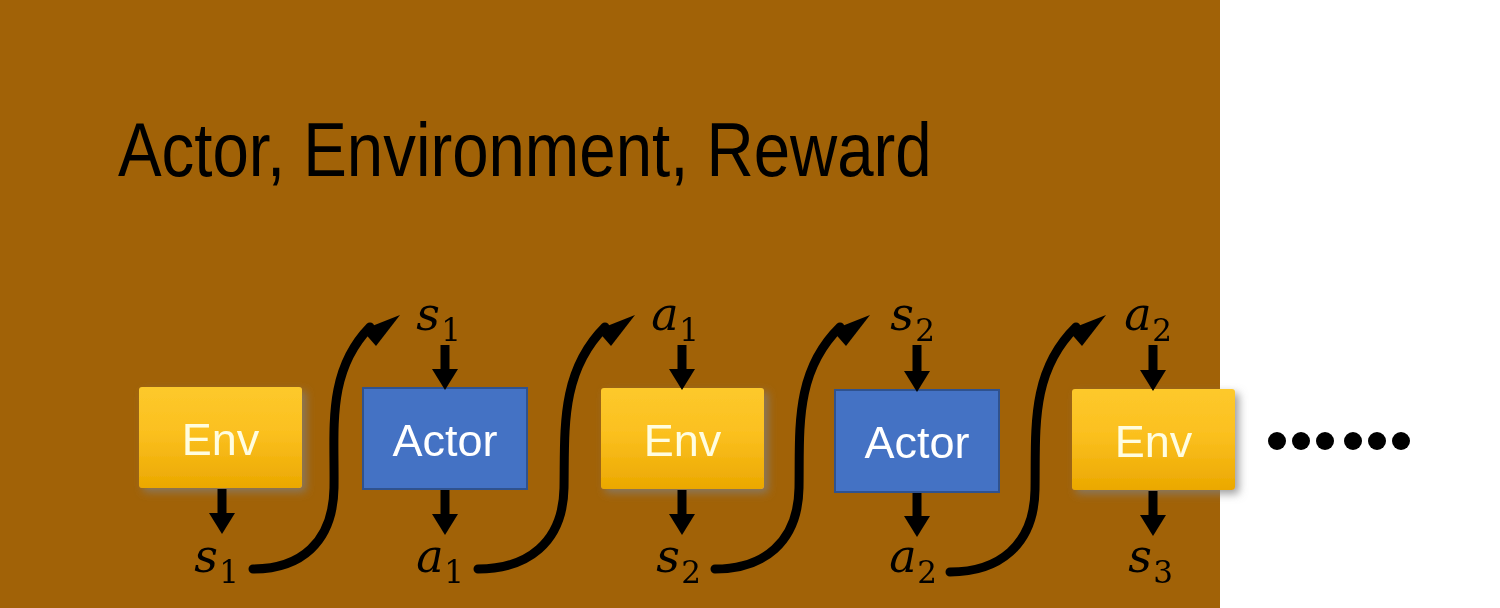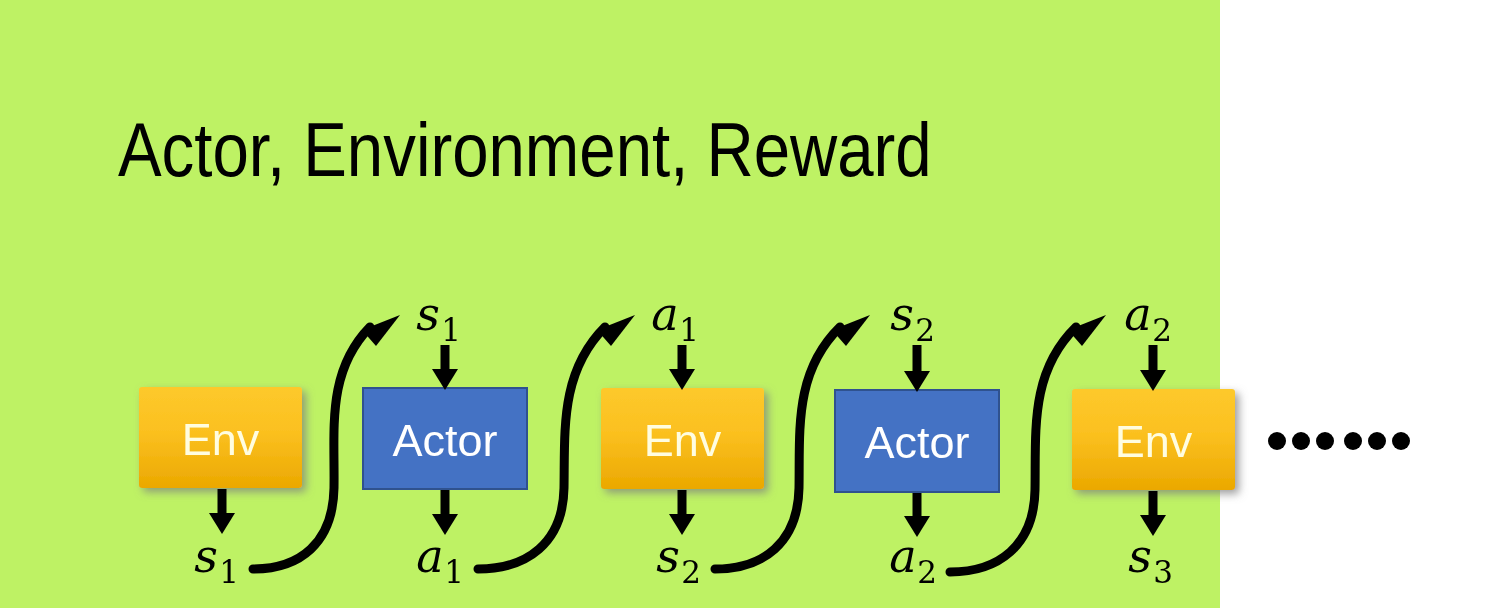--- a/index.html
+++ b/index.html
@@ -12,21 +12,21 @@
     height: 608px;
     overflow: hidden;
     font-family: "Liberation Sans", sans-serif;
     position: relative;
   }
   #slide {
     position: absolute;
     left: 0; top: 0;
     width: 1220px;
     height: 608px;
-    background: #bef264;
+    background: #a16207;
   }
   #slide-title {
     position: absolute;
     left: 118px;
     top: 112px;
     font-family: "Liberation Sans", sans-serif;
     font-size: 76px;
     font-weight: 400;
     color: #000000;
     letter-spacing: 0px;

